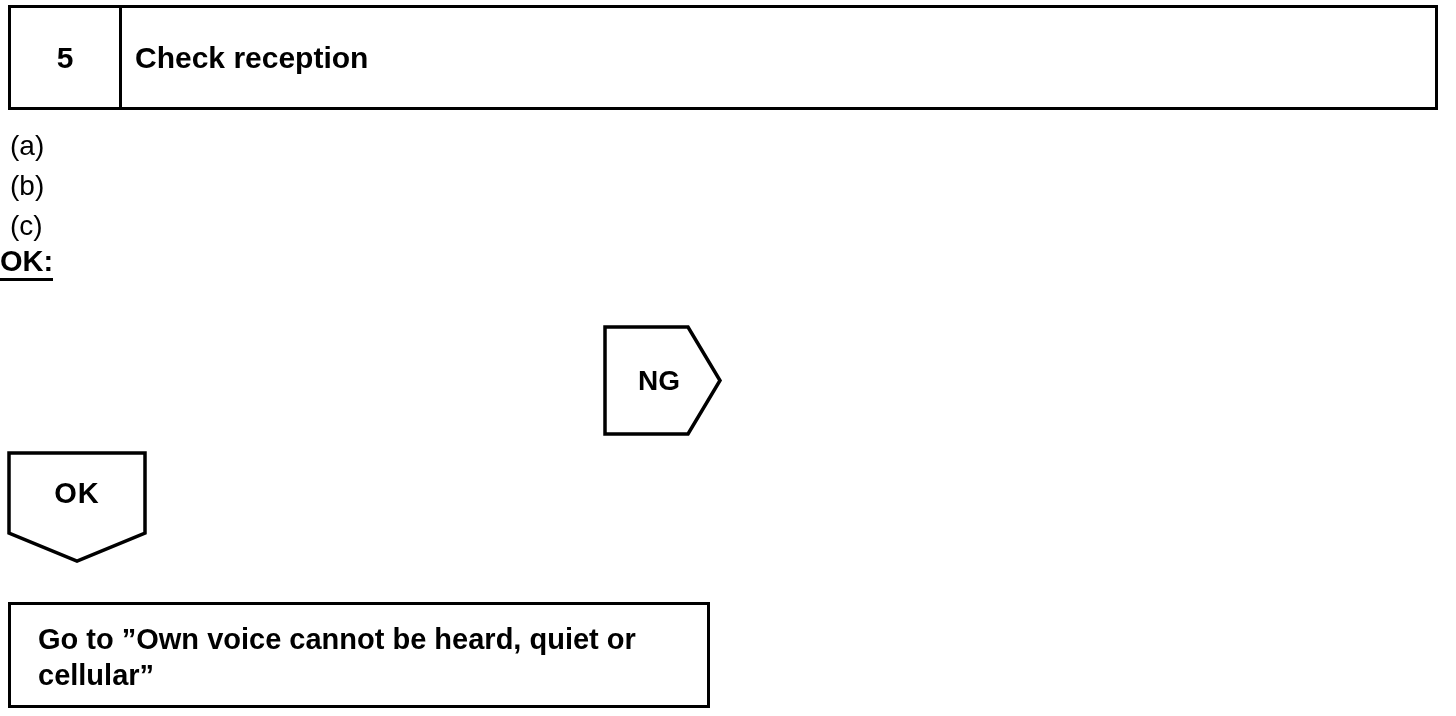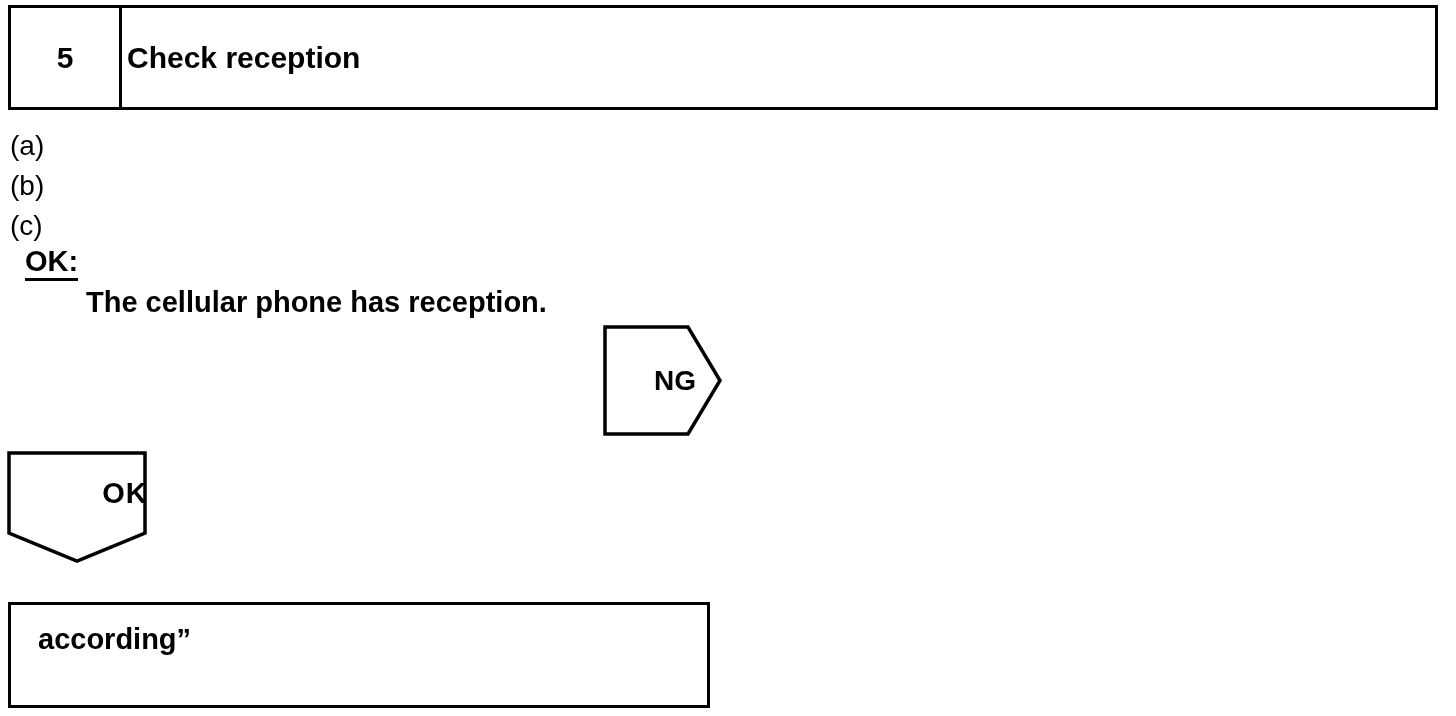--- a/index.html
+++ b/index.html
@@ -7,52 +7,52 @@
   html,body { background:var(--bg); }
   body { font-family:"Liberation Sans","DejaVu Sans",sans-serif; color:var(--ink); }
   .sheet { position:relative; width:1456px; height:716px; background:var(--bg); overflow:hidden; }
 
   
   .step-header { position:absolute; left:8px; top:5px; width:1430px; height:105px;
                  border:3px solid var(--ink); display:flex; background:var(--bg); }
   .step-number-cell { width:111px; border-right:3px solid var(--ink);
                       display:flex; align-items:center; justify-content:center;
                       font-size:30px; font-weight:bold; }
-  .step-title-cell { flex:1; display:flex; align-items:center; padding-left:5px;
+  .step-title-cell { flex:1; display:flex; align-items:center; padding-left:13px;
                      font-size:30px; font-weight:bold; }
 
   
   .procedure { position:absolute; left:10px; top:126px; width:1180px; font-size:28px; }
   .proc-row { display:flex; height:40px; align-items:center; }
   .proc-label { width:80px; flex:0 0 80px; }
   .proc-text { letter-spacing:-0.3px; white-space:nowrap; }
 
   
-  .ok-label { position:absolute; left:25px; top:247px; font-size:29px; font-weight:bold;
+  .ok-label { position:absolute; left:0; top:247px; font-size:29px; font-weight:bold;
               border-bottom:3px solid var(--ink); padding-bottom:2px; line-height:1; }
   .ok-text  { position:absolute; left:86px; top:288px; font-size:29px; font-weight:bold;
               line-height:1; white-space:nowrap; }
 
   
   .ng-shape { position:absolute; left:603px; top:325px; width:120px; height:111px; }
   .ng-shape svg { display:block; width:100%; height:100%; }
   .ng-shape-label { position:absolute; left:603px; top:325px; width:112px; height:111px;
                     display:flex; align-items:center; justify-content:center;
-                    font-size:28px; font-weight:bold;margin-left:16px; }
+                    font-size:28px; font-weight:bold; }
   .action-box { position:absolute; left:733px; top:326px; width:705px; height:110px;
                 border:3px solid var(--ink); display:flex; align-items:center;
                 padding-left:16px; font-size:29px; font-weight:bold; word-spacing:8px;
                 background:var(--bg); }
 
   
   .ok-shape { position:absolute; left:7px; top:451px; width:140px; height:113px; }
   .ok-shape svg { display:block; width:100%; height:100%; }
   .ok-shape-label { position:absolute; left:7px; top:453px; width:140px; height:80px;
                     display:flex; align-items:center; justify-content:center;
-                    font-size:29px; font-weight:bold; letter-spacing:1px;margin-left:48px; }
+                    font-size:29px; font-weight:bold; letter-spacing:1px; }
   .goto-box { position:absolute; left:8px; top:602px; width:702px; height:106px;
               border:3px solid var(--ink); padding:16px 0 0 27px;
               font-size:29px; font-weight:bold; line-height:36px; background:var(--bg); }
 
   .shape-poly { fill:var(--bg); stroke:var(--ink); stroke-width:3.5; stroke-linejoin:miter; }
 </style>
 </head>
 <body>
 
 <div class="sheet">
@@ -68,32 +68,32 @@
     </div>
     <div class="proc-row">
       <span class="proc-label">(b)</span>
     </div>
     <div class="proc-row">
       <span class="proc-label">(c)</span>
     </div>
   </div>
 
   <div class="ok-label">OK:</div>
-  <div class="ok-text">The cellular phone has reception.</div>
 
   <div class="ng-shape">
     <svg viewBox="0 0 120 111">
       <polygon class="shape-poly" points="2,2 85,2 117,55.5 85,109 2,109"></polygon>
     </svg>
   </div>
   <div class="ng-shape-label">NG</div>
 
   <div class="ok-shape">
     <svg viewBox="0 0 140 113">
       <polygon class="shape-poly" points="2,2 138,2 138,82 70,110 2,82"></polygon>
     </svg>
   </div>
   <div class="ok-shape-label">OK</div>
   <div class="goto-box">
-    <div>according”</div>
+    <div>Go to ”Own voice cannot be heard, quiet or</div>
+    <div>cellular”</div>
   </div>
 
 </div>
 
 </body></html>

